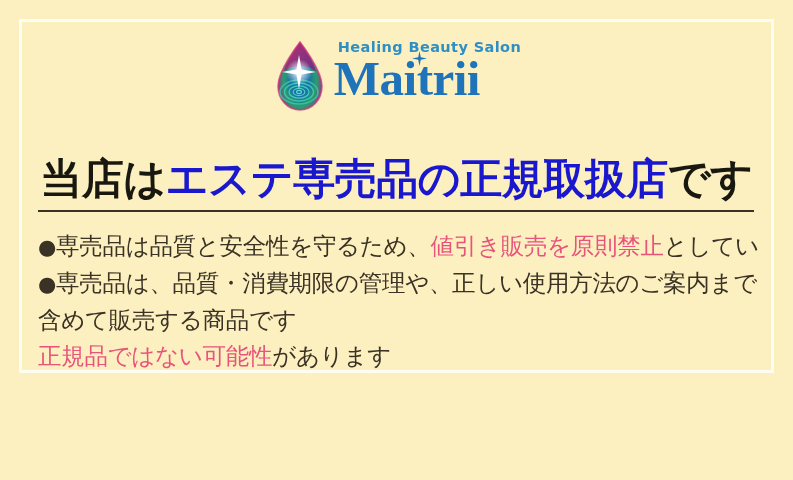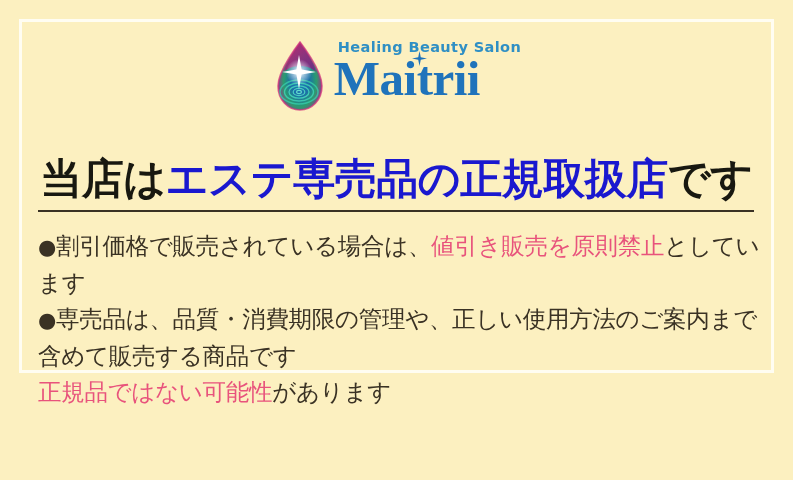--- a/index.html
+++ b/index.html
@@ -201,22 +201,21 @@
 
     </div>
   </div>
 
   <h1 class="headline"><span class="hl-dark">当店は</span><span class="hl-blue">エステ専売品の正規取扱店</span><span class="hl-dark">です</span></h1>
 
   <div class="divider"></div>
 
   <div class="body-list">
 
-    <div class="body-line"><span class="bullet">●</span><span>割引価格で販売されている場合は、</span><span class="accent">値引き販売を原則禁止</span><span>としてい</span></div>
-    <div class="body-line"><span>ます</span></div>
+    <div class="body-line"><span class="bullet">●</span><span>専売品は品質と安全性を守るため、</span><span class="accent">値引き販売を原則禁止</span><span>としてい</span></div>
 
     <div class="body-line"><span class="bullet">●</span><span>専売品は、品質・消費期限の管理や、正しい使用方法のご案内まで</span></div>
     <div class="body-line"><span>含めて販売する商品です</span></div>
 
     <div class="body-line"><span class="accent-strong">正規品ではない可能性</span><span>があります</span></div>
 
   </div>
 
 </div>
 

